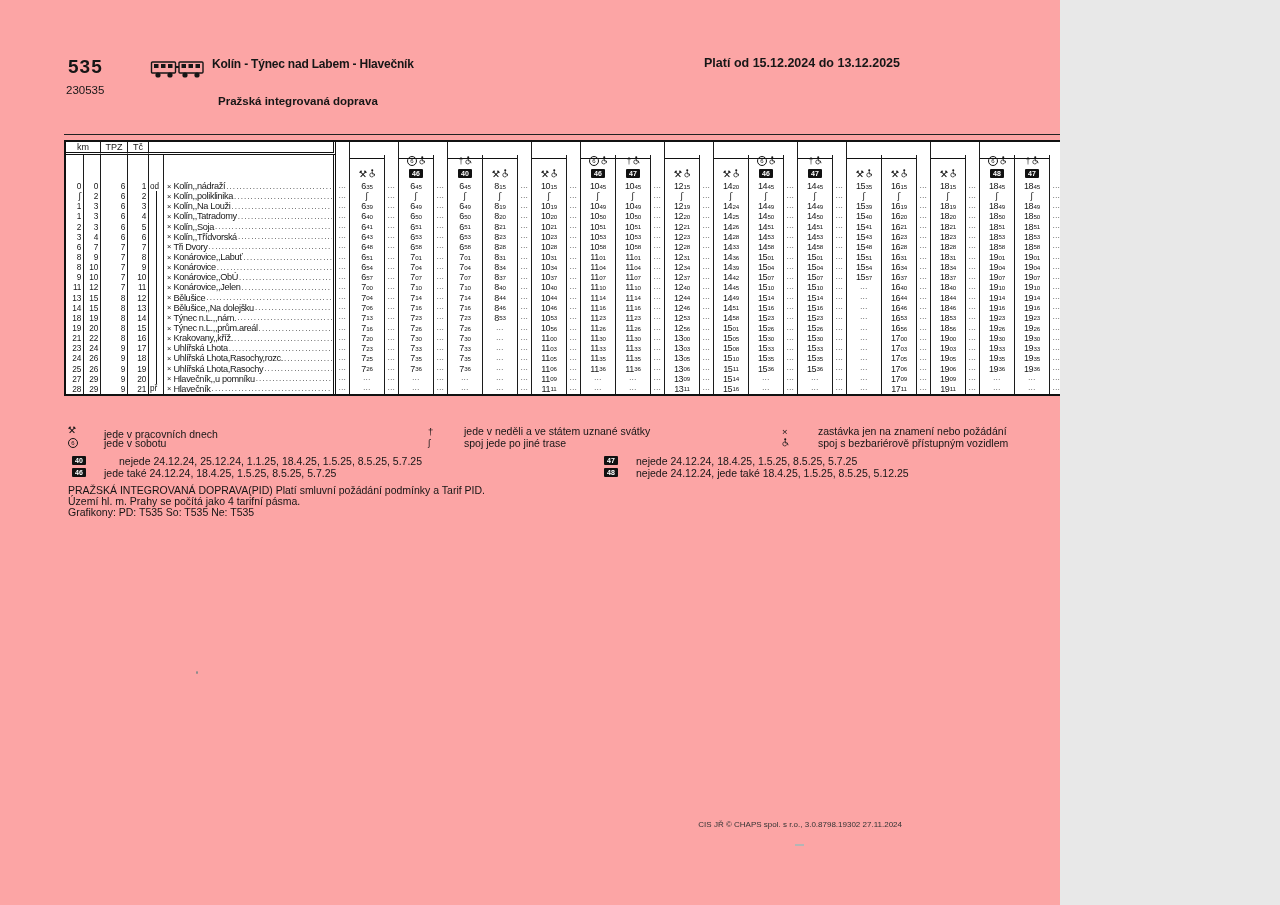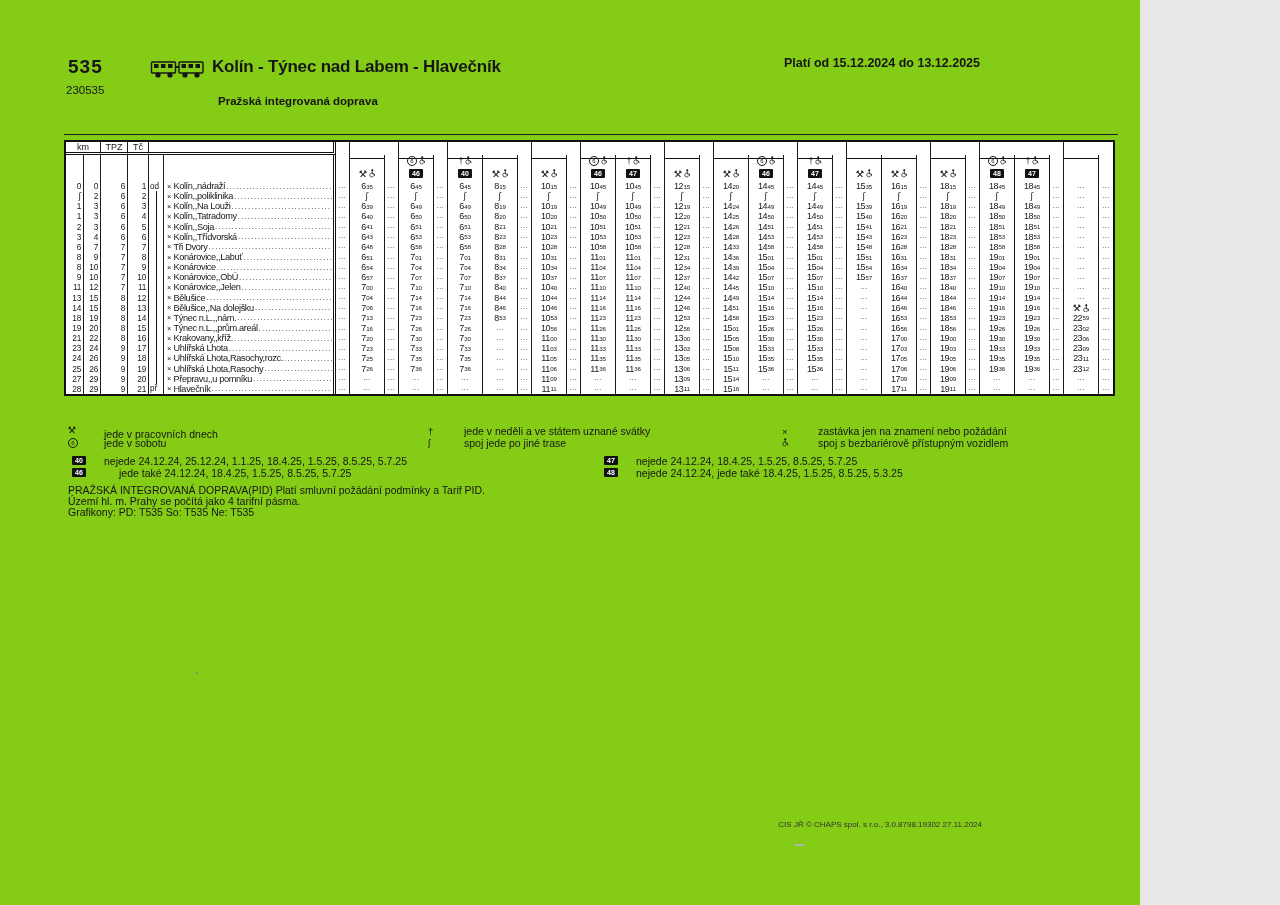--- a/index.html
+++ b/index.html
@@ -1,23 +1,23 @@
 <!DOCTYPE html>
 <html><head>
 <meta charset="utf-8">
 <style>
   html,body{margin:0;padding:0;background:#e8e8e8;}
-  .page{position:relative;width:1140px;height:905px;background:#84cc16;overflow:hidden;
+  .page{position:relative;width:1060px;height:905px;background:#fca5a5;overflow:hidden;
         font-family:"Liberation Sans","DejaVu Sans",sans-serif;color:#161616;}
   .abs{position:absolute;}
   
   .line-no{left:68px;top:56px;font-size:19px;font-weight:bold;letter-spacing:1px;}
   .line-code{left:66px;top:84px;font-size:11.5px;text-align:center;}
   .bus-ic{left:150px;top:59px;}
-  .title{left:212px;top:57px;font-size:17px;font-weight:bold;letter-spacing:-0.2px;}
+  .title{left:212px;top:57px;font-size:12px;font-weight:bold;letter-spacing:-0.2px;}
   .subtitle{left:218px;top:95px;font-size:11.5px;font-weight:bold;}
   .validity{top:56px;right:160px;font-size:12.5px;font-weight:bold;}
   .oper{left:64px;top:119px;font-size:11.2px;}
   .oper b{font-weight:normal;margin-right:10px;}
   .rule{left:64px;top:134px;width:1054px;height:1px;background:#222;}
   
   .tbl{left:64px;top:140px;border:2px solid #111;display:flex;flex-direction:column;background:#fff;}
   .tr{display:flex;align-items:stretch;}
   .c{border-right:1px solid #1c1c1c;box-sizing:border-box;display:flex;align-items:center;
      justify-content:center;overflow:hidden;white-space:nowrap;}
@@ -2661,21 +2661,21 @@
       <div class="tr r">
         <div class="c w-km1 num">27</div>
         <div class="c w-km2 num">29</div>
         <div class="c w-tpz num">9</div>
         <div class="c w-tc num">20</div>
         <div class="c w-mk mk">
           <i></i>
         </div>
         <div class="c w-nm nm">
           <span class="x">×</span>
-          <span class="t">Přepravu,,u pomníku</span>
+          <span class="t">Hlavečník,,u pomníku</span>
           <span class="lead"></span>
         </div>
         <div class="c w-sep">
           <span class="dots">...</span>
         </div>
         <div class="c w-trip">
           <span class="dots">...</span>
         </div>
         <div class="c w-sep">
           <span class="dots">...</span>
@@ -2906,33 +2906,33 @@
           <path d="M5 3.5 V7.5 H8 L9.3 11" stroke="#161616" stroke-width="1.4" fill="none"></path>
           <path d="M4.2 6 A3.1 3.1 0 1 0 7.3 9.8" stroke="#161616" stroke-width="1.1" fill="none"></path>
         </svg>
       </div>
       <div class="abs lg-txt" style="left: 818px; top: 437px;">spoj s bezbariérově přístupným vozidlem</div>
     </div>
   <div>
       <div class="abs note-badge" style="left: 68px; top: 456px;">
         <span class="badge">40</span>
       </div>
-      <div class="abs lg-txt" style="left: 104px; top: 455px;">nejede 24.12.24, 25.12.24, 1.1.25, 18.4.25, 1.5.25, 8.5.25, 5.7.25</div>
+      <div class="abs lg-txt" style="left: 119px; top: 455px;">nejede 24.12.24, 25.12.24, 1.1.25, 18.4.25, 1.5.25, 8.5.25, 5.7.25</div>
       <div class="abs note-badge" style="left: 68px; top: 468px;">
         <span class="badge">46</span>
       </div>
-      <div class="abs lg-txt" style="left: 119px; top: 467px;">jede také 24.12.24, 18.4.25, 1.5.25, 8.5.25, 5.7.25</div>
+      <div class="abs lg-txt" style="left: 104px; top: 467px;">jede také 24.12.24, 18.4.25, 1.5.25, 8.5.25, 5.7.25</div>
       <div class="abs note-badge" style="left: 600px; top: 456px;">
         <span class="badge">47</span>
       </div>
       <div class="abs lg-txt" style="left: 636px; top: 455px;">nejede 24.12.24, 18.4.25, 1.5.25, 8.5.25, 5.7.25</div>
       <div class="abs note-badge" style="left: 600px; top: 468px;">
         <span class="badge">48</span>
       </div>
-      <div class="abs lg-txt" style="left: 636px; top: 467px;">nejede 24.12.24, jede také 18.4.25, 1.5.25, 8.5.25, 5.3.25</div>
+      <div class="abs lg-txt" style="left: 636px; top: 467px;">nejede 24.12.24, jede také 18.4.25, 1.5.25, 8.5.25, 5.12.25</div>
     </div>
 
   <div class="abs pid" style="left:68px;top:485px;">PRAŽSKÁ INTEGROVANÁ DOPRAVA(PID) Platí smluvní požádání podmínky a Tarif PID.</div>
   <div class="abs pid" style="left:68px;top:496px;">Území hl. m. Prahy se počítá jako 4 tarifní pásma.</div>
   <div class="abs pid" style="left:68px;top:507px;">Grafikony:  PD: T535 So: T535 Ne: T535</div>
 
   <div class="abs credit">CIS JŘ © CHAPS spol. s r.o., 3.0.8798.19302 27.11.2024</div>
 
   <div class="abs speck1"></div>
   <div class="abs speck2"></div>

